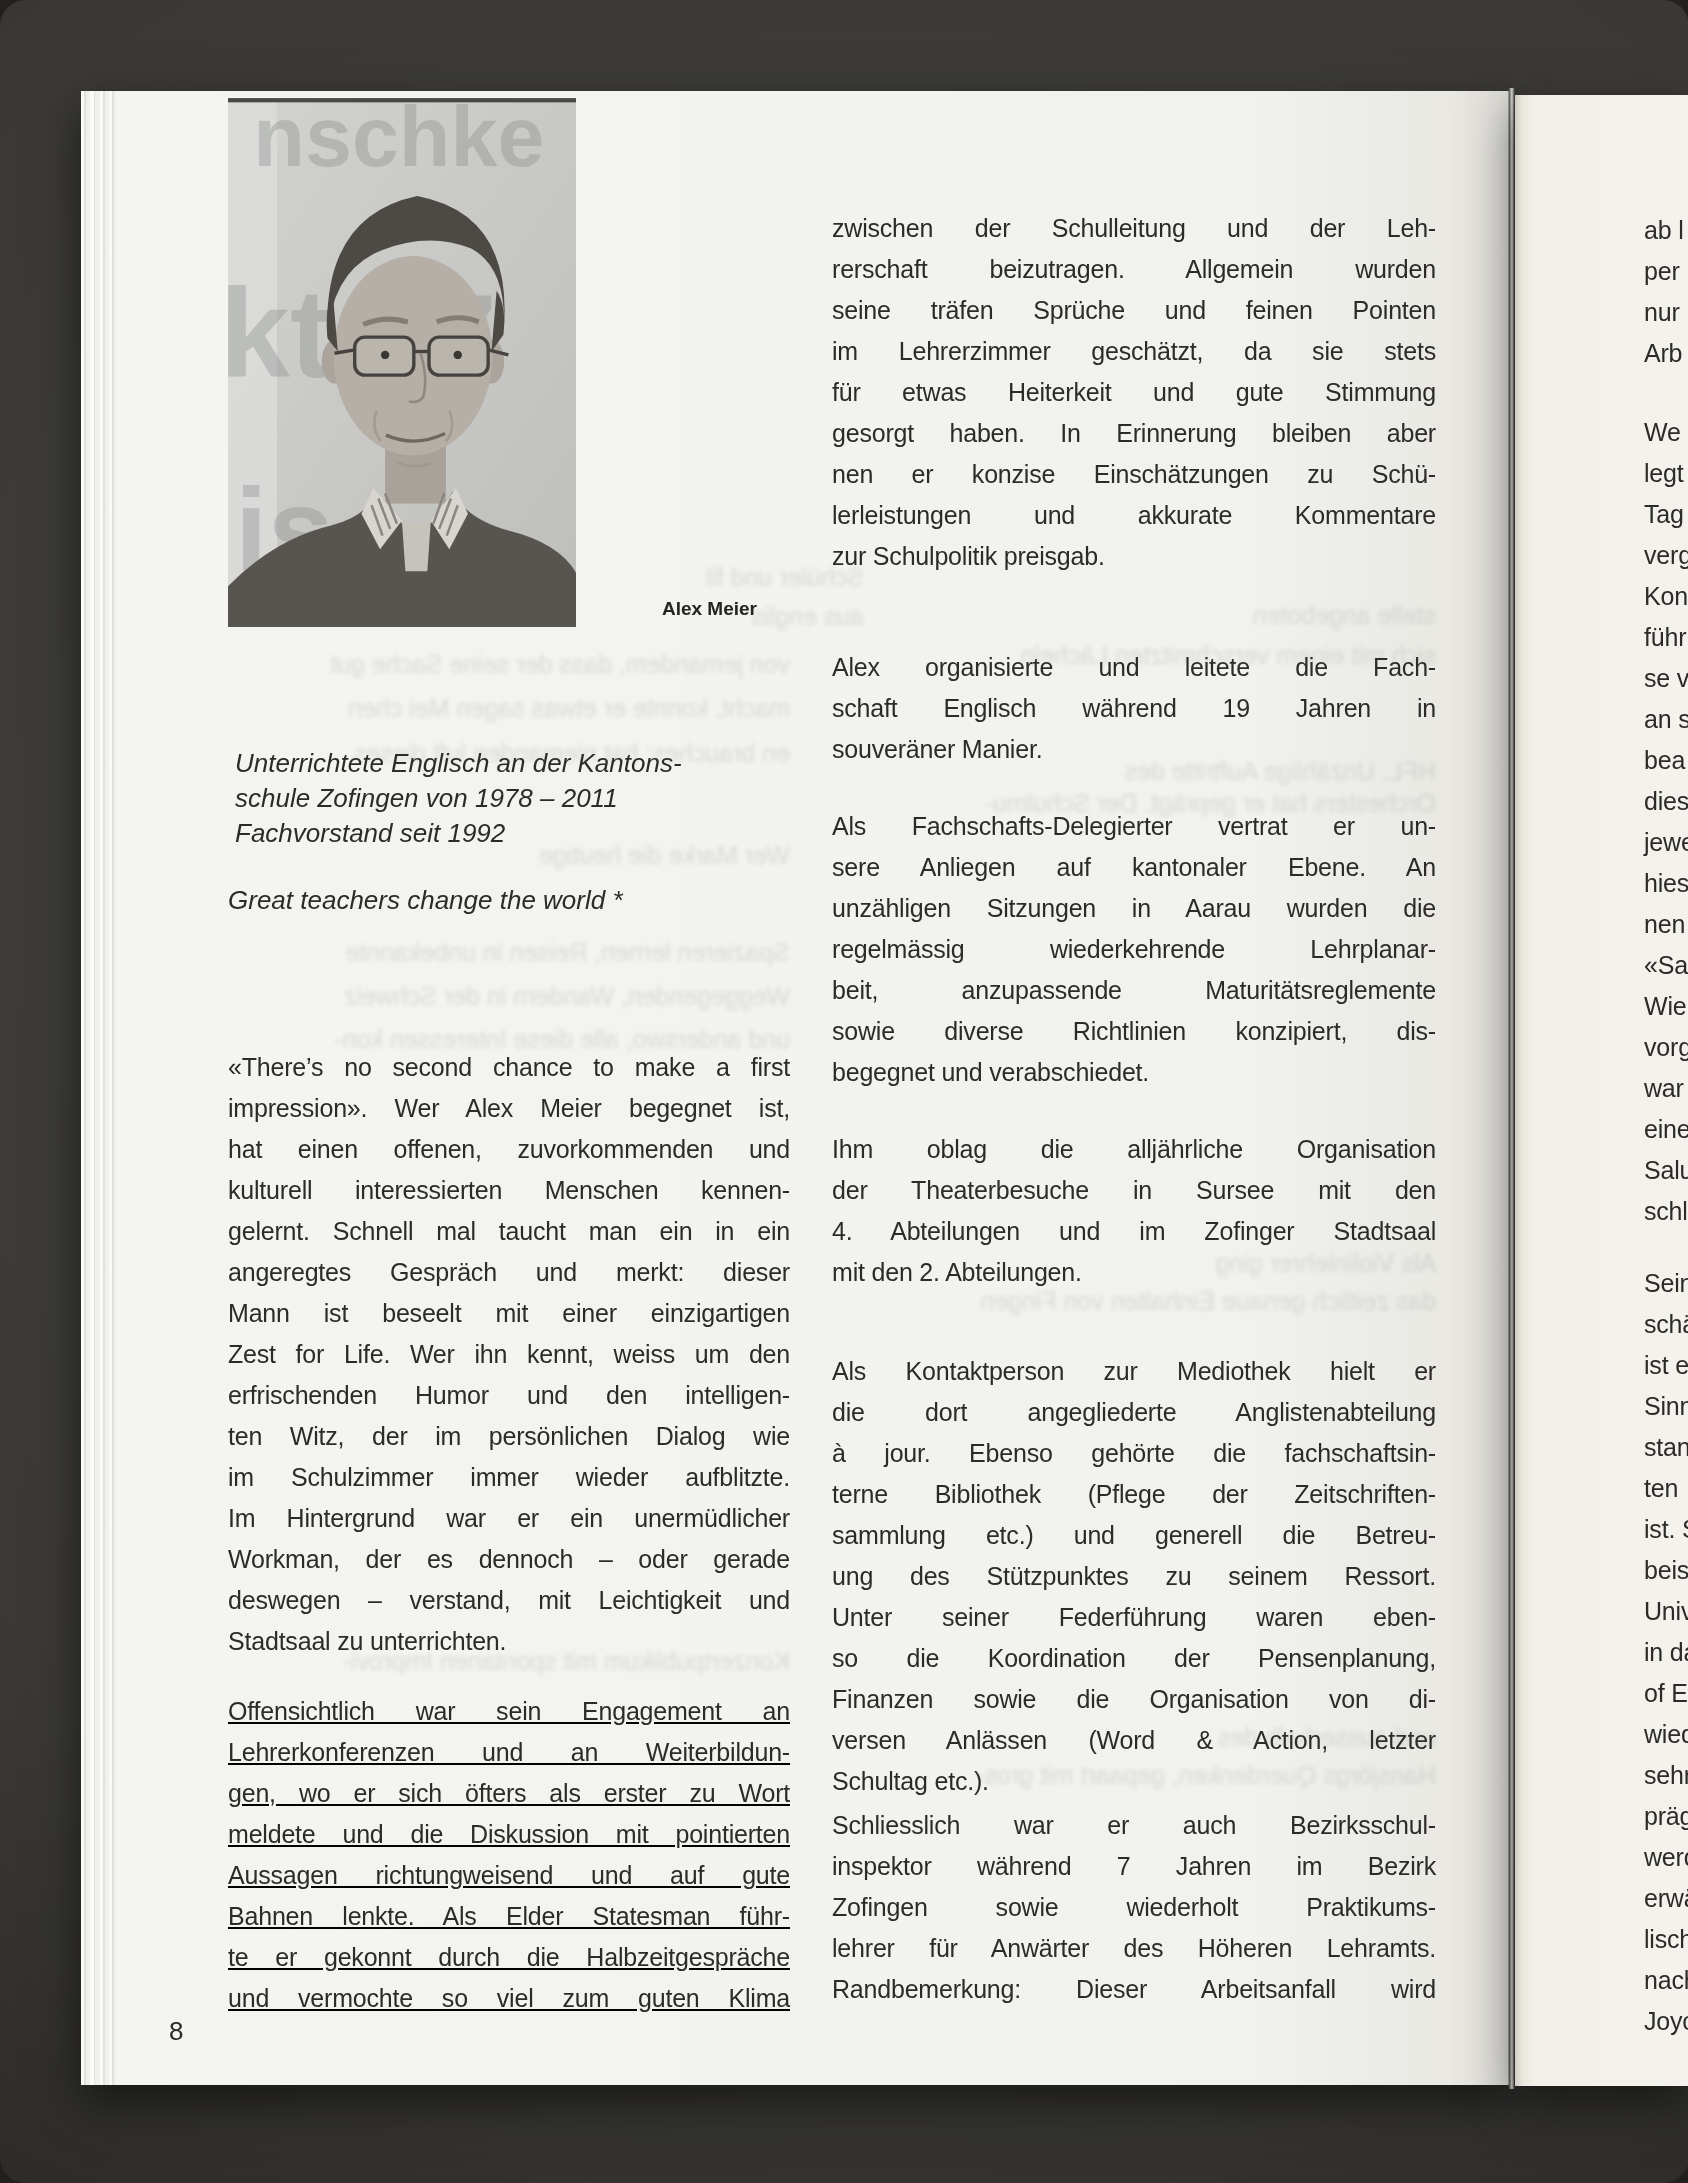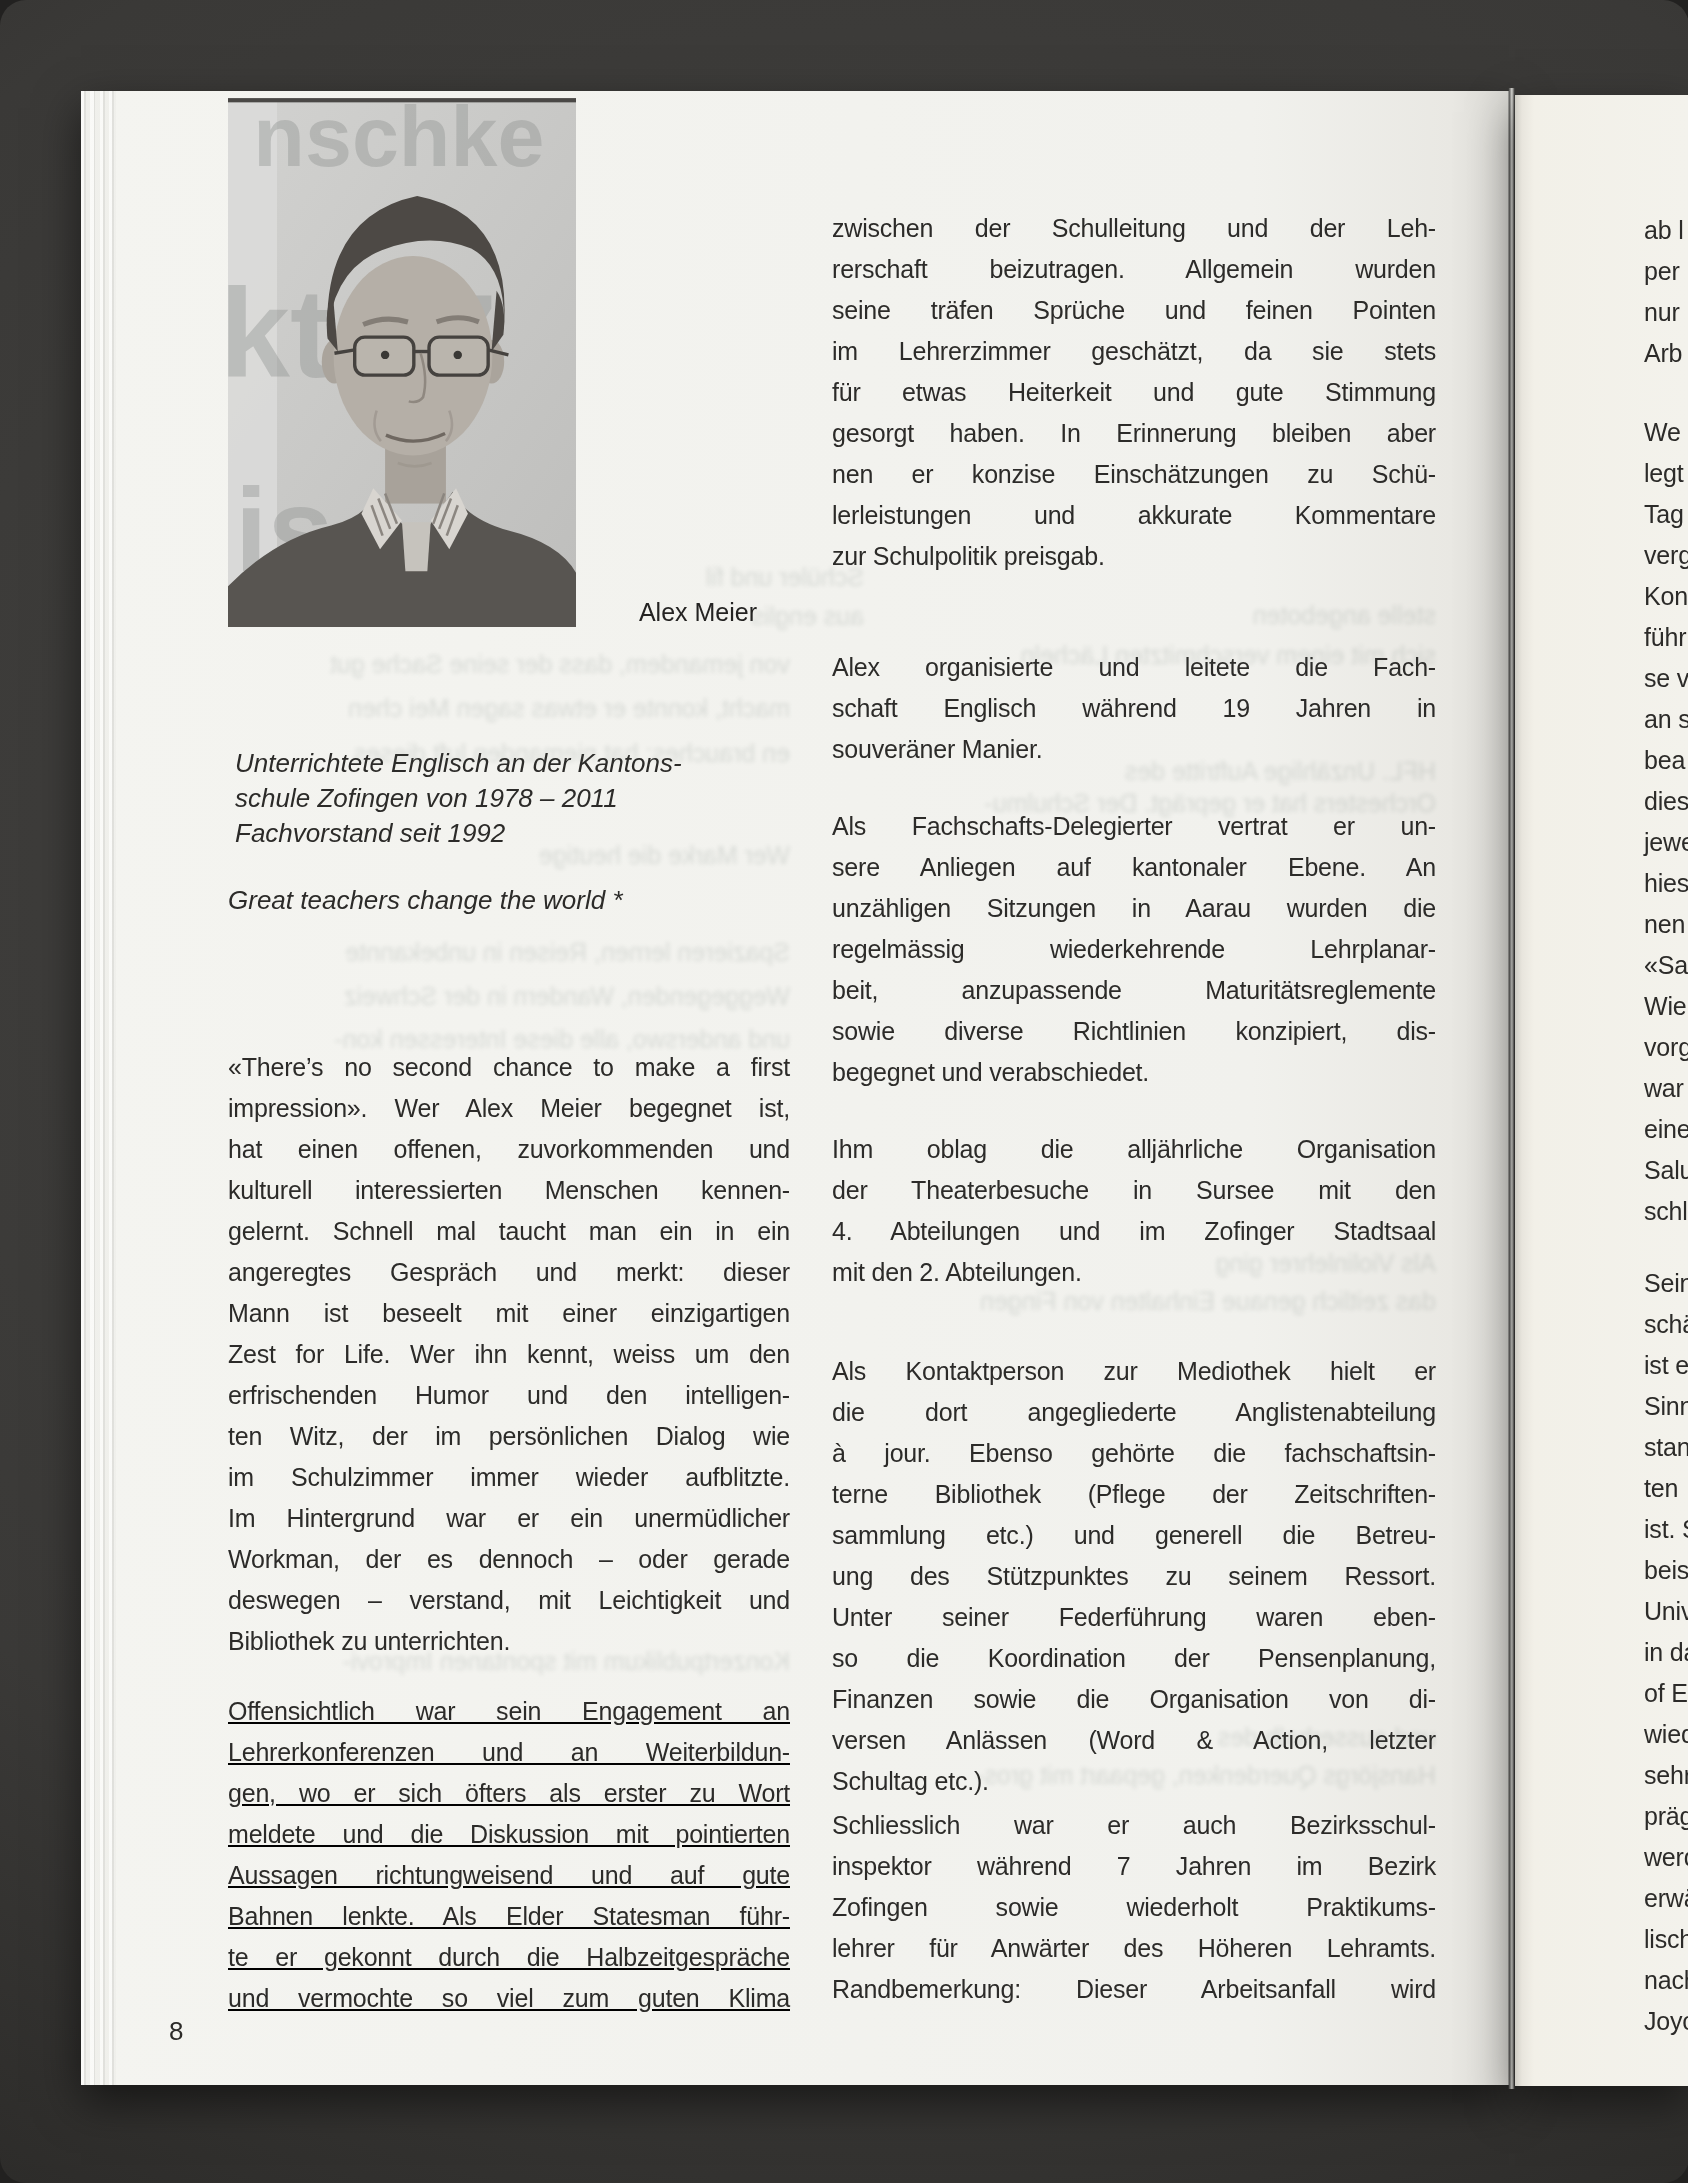--- a/index.html
+++ b/index.html
@@ -13,21 +13,21 @@
   .page-left::before{content:"";position:absolute;left:0;top:0;bottom:0;width:35px;
     background:repeating-linear-gradient(90deg,#fafaf8 0 3.4px,#dededa 3.4px 5px,#efefeb 5px 9.3px);
     opacity:.9;}
   .page-right{left:1515px;top:95px;width:174px;height:1991px;
     background:linear-gradient(90deg,#cfcdc5 0%,#e8e5dd 4%,#f2f0e8 11%,#f3f2ec 100%);
     box-shadow:0 17px 42px rgba(0,0,0,.5);}
   .spine-line{position:absolute;left:1508px;top:88px;width:6.8px;height:2001px;
     background:linear-gradient(90deg,rgba(0,0,0,.35),rgba(250,250,245,.85) 55%,rgba(0,0,0,.25));}
   .photo{position:absolute;left:147px;top:6.8px;width:348px;height:529px;}
   .caption{position:absolute;left:355px;top:507px;width:321px;text-align:right;
-    font-size:25px;font-weight:normal;color:#242322;}
+    font-size:19px;font-weight:bold;color:#242322;}
   .bio{position:absolute;left:147px;top:655px;width:591px;font-style:italic;
     font-size:26px;line-height:35px;color:#2c2b29;margin-left:7px;}
   .motto{position:absolute;left:147px;top:794px;width:591px;font-style:italic;
     font-size:26px;color:#2c2b29;}
   .col{position:absolute;top:0;height:100%;}
   .col-left{left:147px;width:562px;}
   .col-mid{left:751px;width:604px;}
   .para{position:absolute;left:0;width:100%;}
   .line{height:41px;line-height:41px;font-size:25px;color:#2c2b29;
     text-align:justify;text-align-last:justify;letter-spacing:-0.2px;white-space:normal;}
@@ -122,21 +122,21 @@
           <div class="line">gelernt. Schnell mal taucht man ein in ein</div>
           <div class="line">angeregtes Gespräch und merkt: dieser</div>
           <div class="line">Mann ist beseelt mit einer einzigartigen</div>
           <div class="line">Zest for Life. Wer ihn kennt, weiss um den</div>
           <div class="line">erfrischenden Humor und den intelligen-</div>
           <div class="line">ten Witz, der im persönlichen Dialog wie</div>
           <div class="line">im Schulzimmer immer wieder aufblitzte.</div>
           <div class="line">Im Hintergrund war er ein unermüdlicher</div>
           <div class="line">Workman, der es dennoch – oder gerade</div>
           <div class="line">deswegen – verstand, mit Leichtigkeit und</div>
-          <div class="line last">Bibliothek zu unterrichten.</div>
+          <div class="line last">Stadtsaal zu unterrichten.</div>
         </div>
         <div class="para" style="top: 1600px; text-decoration: underline;">
           <div class="line">Offensichtlich war sein Engagement an</div>
           <div class="line">Lehrerkonferenzen und an Weiterbildun-</div>
           <div class="line">gen, wo er sich öfters als erster zu Wort</div>
           <div class="line">meldete und die Diskussion mit pointierten</div>
           <div class="line">Aussagen richtungweisend und auf gute</div>
           <div class="line">Bahnen lenkte. Als Elder Statesman führ-</div>
           <div class="line">te er gekonnt durch die Halbzeitgespräche</div>
           <div class="line">und vermochte so viel zum guten Klima</div>

